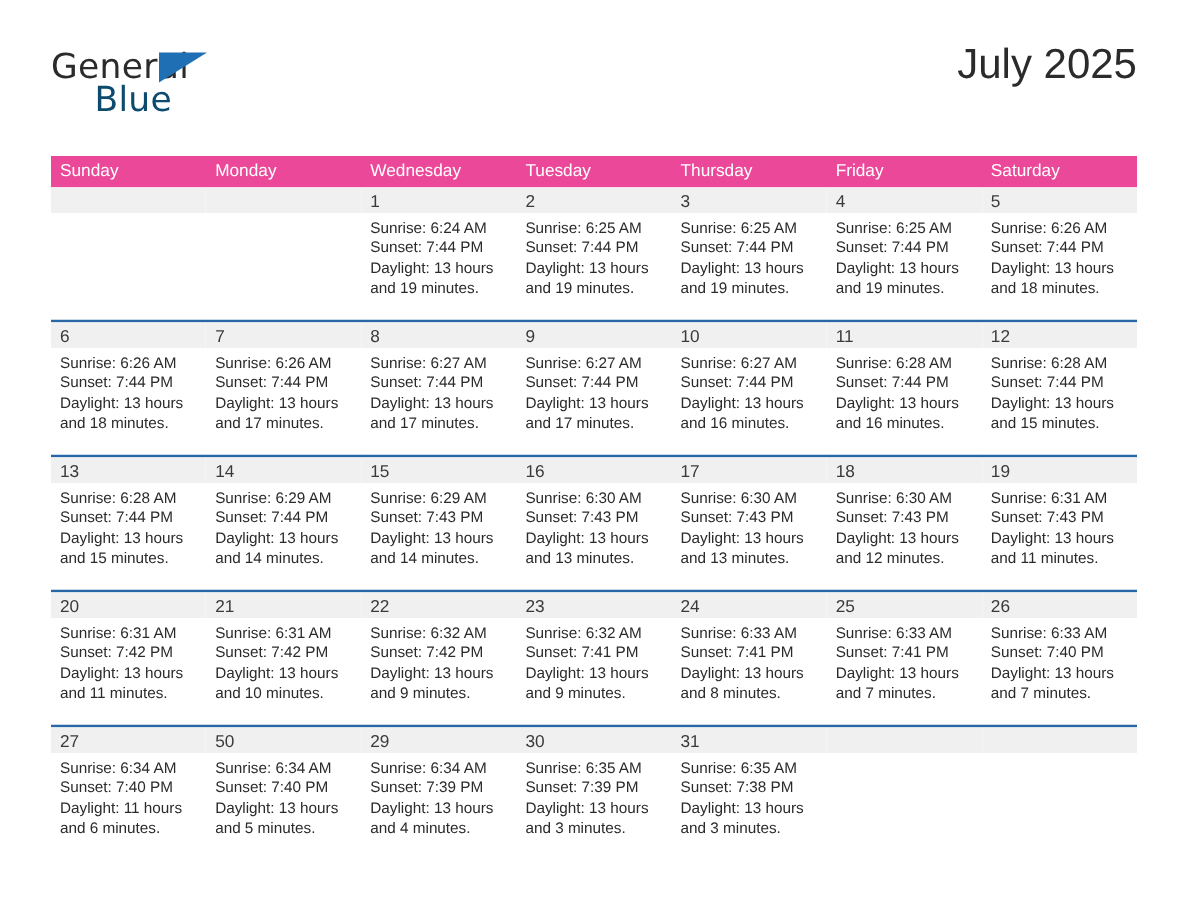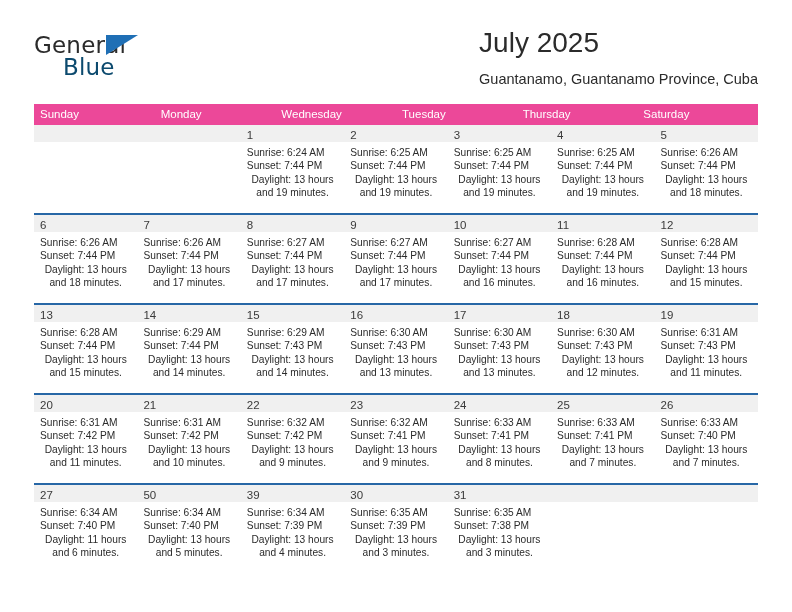--- a/index.html
+++ b/index.html
@@ -66,21 +66,21 @@
     letter-spacing: 0.2px;
     color: #0c4a6e;
     font-family: "DejaVu Sans", sans-serif;
     font-weight: 400;
   }
 
   .title-block {
     position: absolute;
     right: 0;
     top: 0;
-    text-align: left;
+    text-align: center;
   }
   .month-title {
     font-size: 28px;
     color: #2b2b2b;
     font-weight: 400;
     line-height: 34px;
     white-space: nowrap;
   }
   .location {
     font-size: 14.5px;
@@ -148,21 +148,20 @@
     box-sizing: border-box;
   }
   .details div {
     font-size: 10.2px;
     line-height: 13.4px;
     color: #2b2b2b;
     white-space: nowrap;
   }
   .details .daylight-line {
     white-space: normal;
-    text-align: center;
   }
 
   .daycell.empty .daynum-band {
     background: #f0f0f0;
   }
 </style>
 </head>
 <body>
 
 <div class="page">
@@ -170,33 +169,33 @@
   <div class="header">
 
     <div class="logo">
       <span class="logo-general">General</span>
       <span class="logo-tri"></span>
       <span class="logo-blue">Blue</span>
     </div>
 
     <div class="title-block">
       <div class="month-title">July 2025</div>
-      <div class="location">Guantanamo, Guantanamo Province, Cuba</div>
     </div>
 
   </div>
 
   <div class="calendar">
 
     <div class="weekdays">
       <div class="weekday">Sunday</div>
       <div class="weekday">Monday</div>
       <div class="weekday">Wednesday</div>
       <div class="weekday">Tuesday</div>
       <div class="weekday">Thursday</div>
+      <div class="weekday">Friday</div>
       <div class="weekday">Saturday</div>
     </div>
 
     <div id="weeks-container">
         <div class="week">
           <div class="daycell empty">
             <div class="daynum-band"><span class="daynum"></span></div>
           </div>
           <div class="daycell empty">
             <div class="daynum-band"><span class="daynum"></span></div>
@@ -427,21 +426,21 @@
           </div>
           <div class="daycell">
             <div class="daynum-band"><span class="daynum">50</span></div>
             <div class="details">
               <div>Sunrise: 6:34 AM</div>
               <div>Sunset: 7:40 PM</div>
               <div class="daylight-line">Daylight: 13 hours and 5 minutes.</div>
             </div>
           </div>
           <div class="daycell">
-            <div class="daynum-band"><span class="daynum">39</span></div>
+            <div class="daynum-band"><span class="daynum">29</span></div>
             <div class="details">
               <div>Sunrise: 6:34 AM</div>
               <div>Sunset: 7:39 PM</div>
               <div class="daylight-line">Daylight: 13 hours and 4 minutes.</div>
             </div>
           </div>
           <div class="daycell">
             <div class="daynum-band"><span class="daynum">30</span></div>
             <div class="details">
               <div>Sunrise: 6:35 AM</div>

